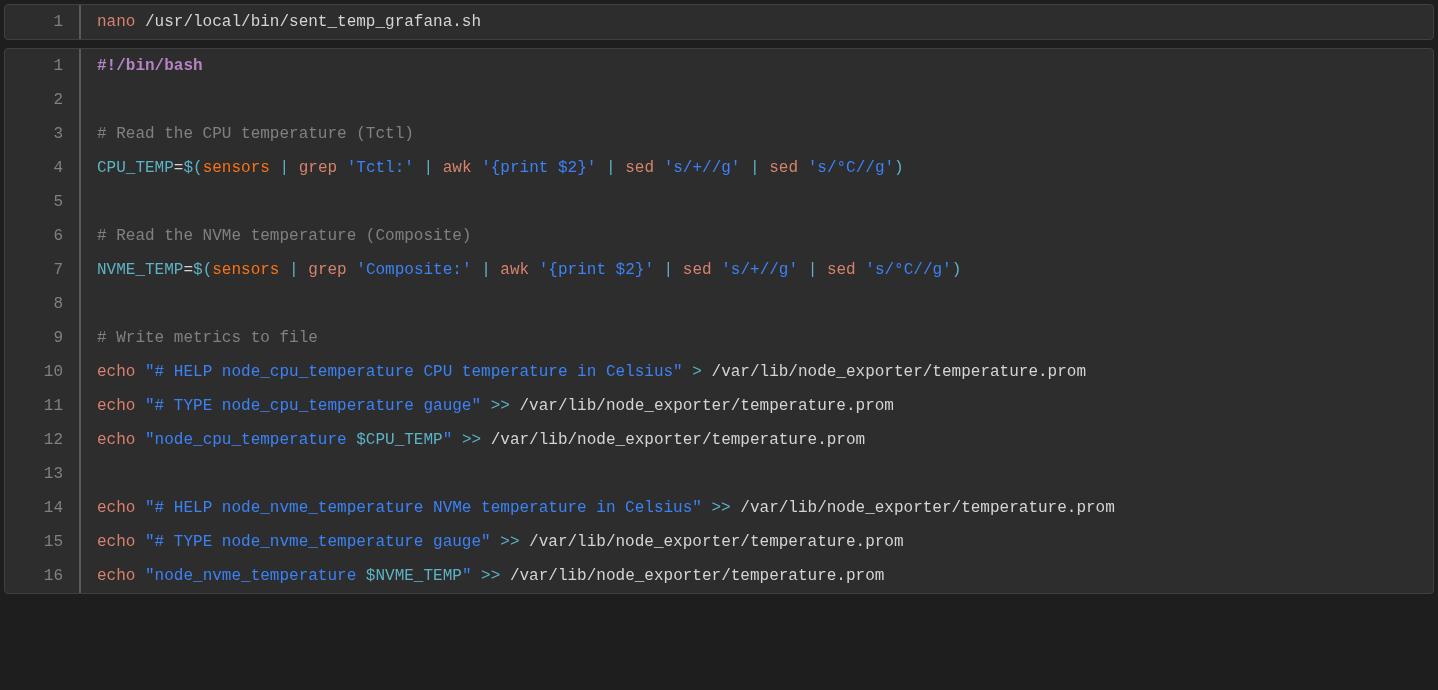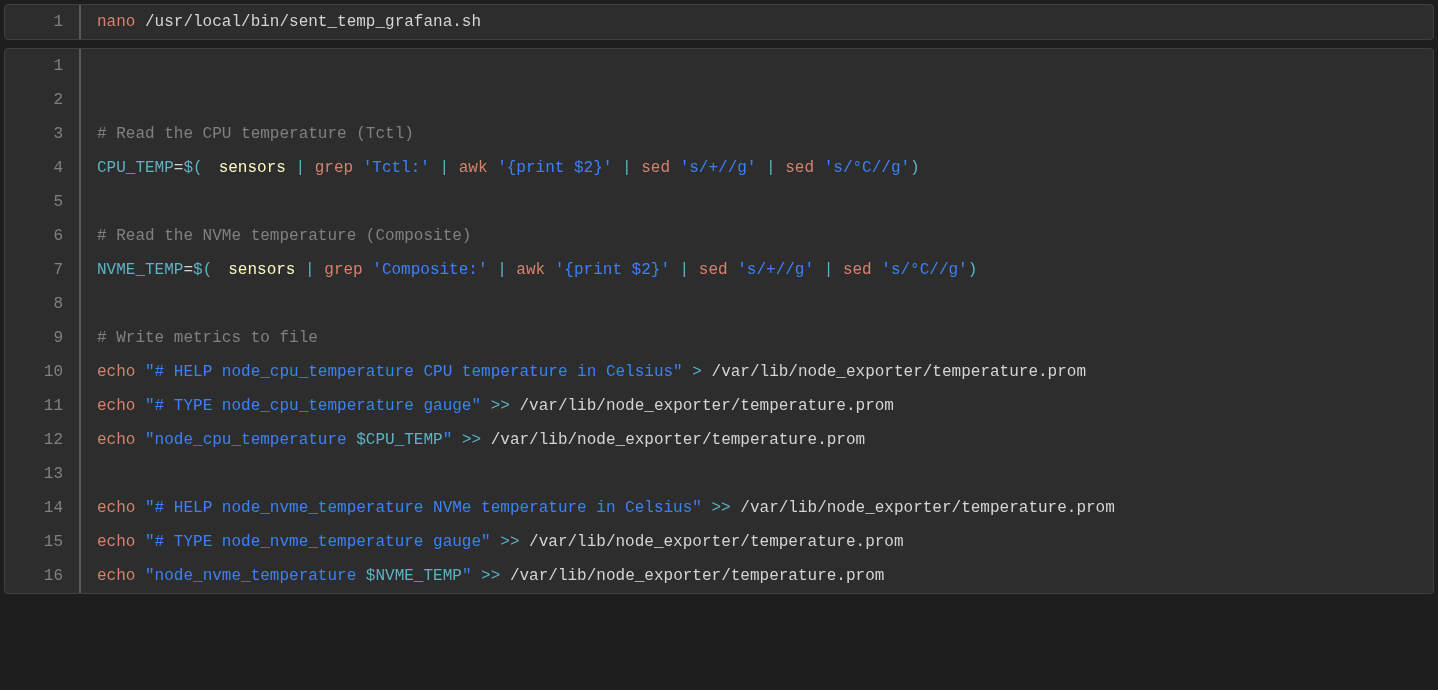--- a/index.html
+++ b/index.html
@@ -38,40 +38,41 @@
     white-space: pre;
   }
 
   
   .tok-cmd      { color: #d7826d; }  
   .tok-path     { color: #d4d4d4; }  
   .tok-shebang  { color: #b683c4; font-weight: bold; }
   .tok-comment  { color: #808080; }
   .tok-var      { color: #5db3c5; }  
   .tok-op       { color: #d4d4d4; }  
-  .tok-call     { color: #fef9c3; margin-left: 16px; }  
+  .tok-call     { color: #f97316; }  
   .tok-pipe     { color: #5db3c5; }  
   .tok-str      { color: #3b82f6; }  
   .tok-plain    { color: #d4d4d4; }
   .tok-redirpth { color: #d4d4d4; text-align: center; }  
 
 </style>
 </head>
 <body>
 
 <div class="code-block" id="block1">
     <div class="code-line">
       <div class="line-number">1</div>
       <div class="code-content"><span class="tok-cmd">nano</span><span class="tok-path"> /usr/local/bin/sent_temp_grafana.sh</span></div>
     </div>
   </div>
 
 <div class="code-block" id="block2">
     <div class="code-line">
       <div class="line-number">1</div>
+      <div class="code-content"><span class="tok-shebang">#!/bin/bash</span></div>
     </div>
     <div class="code-line">
       <div class="line-number">2</div>
       <div class="code-content"></div>
     </div>
     <div class="code-line">
       <div class="line-number">3</div>
       <div class="code-content"><span class="tok-comment"># Read the CPU temperature (Tctl)</span></div>
     </div>
     <div class="code-line">

